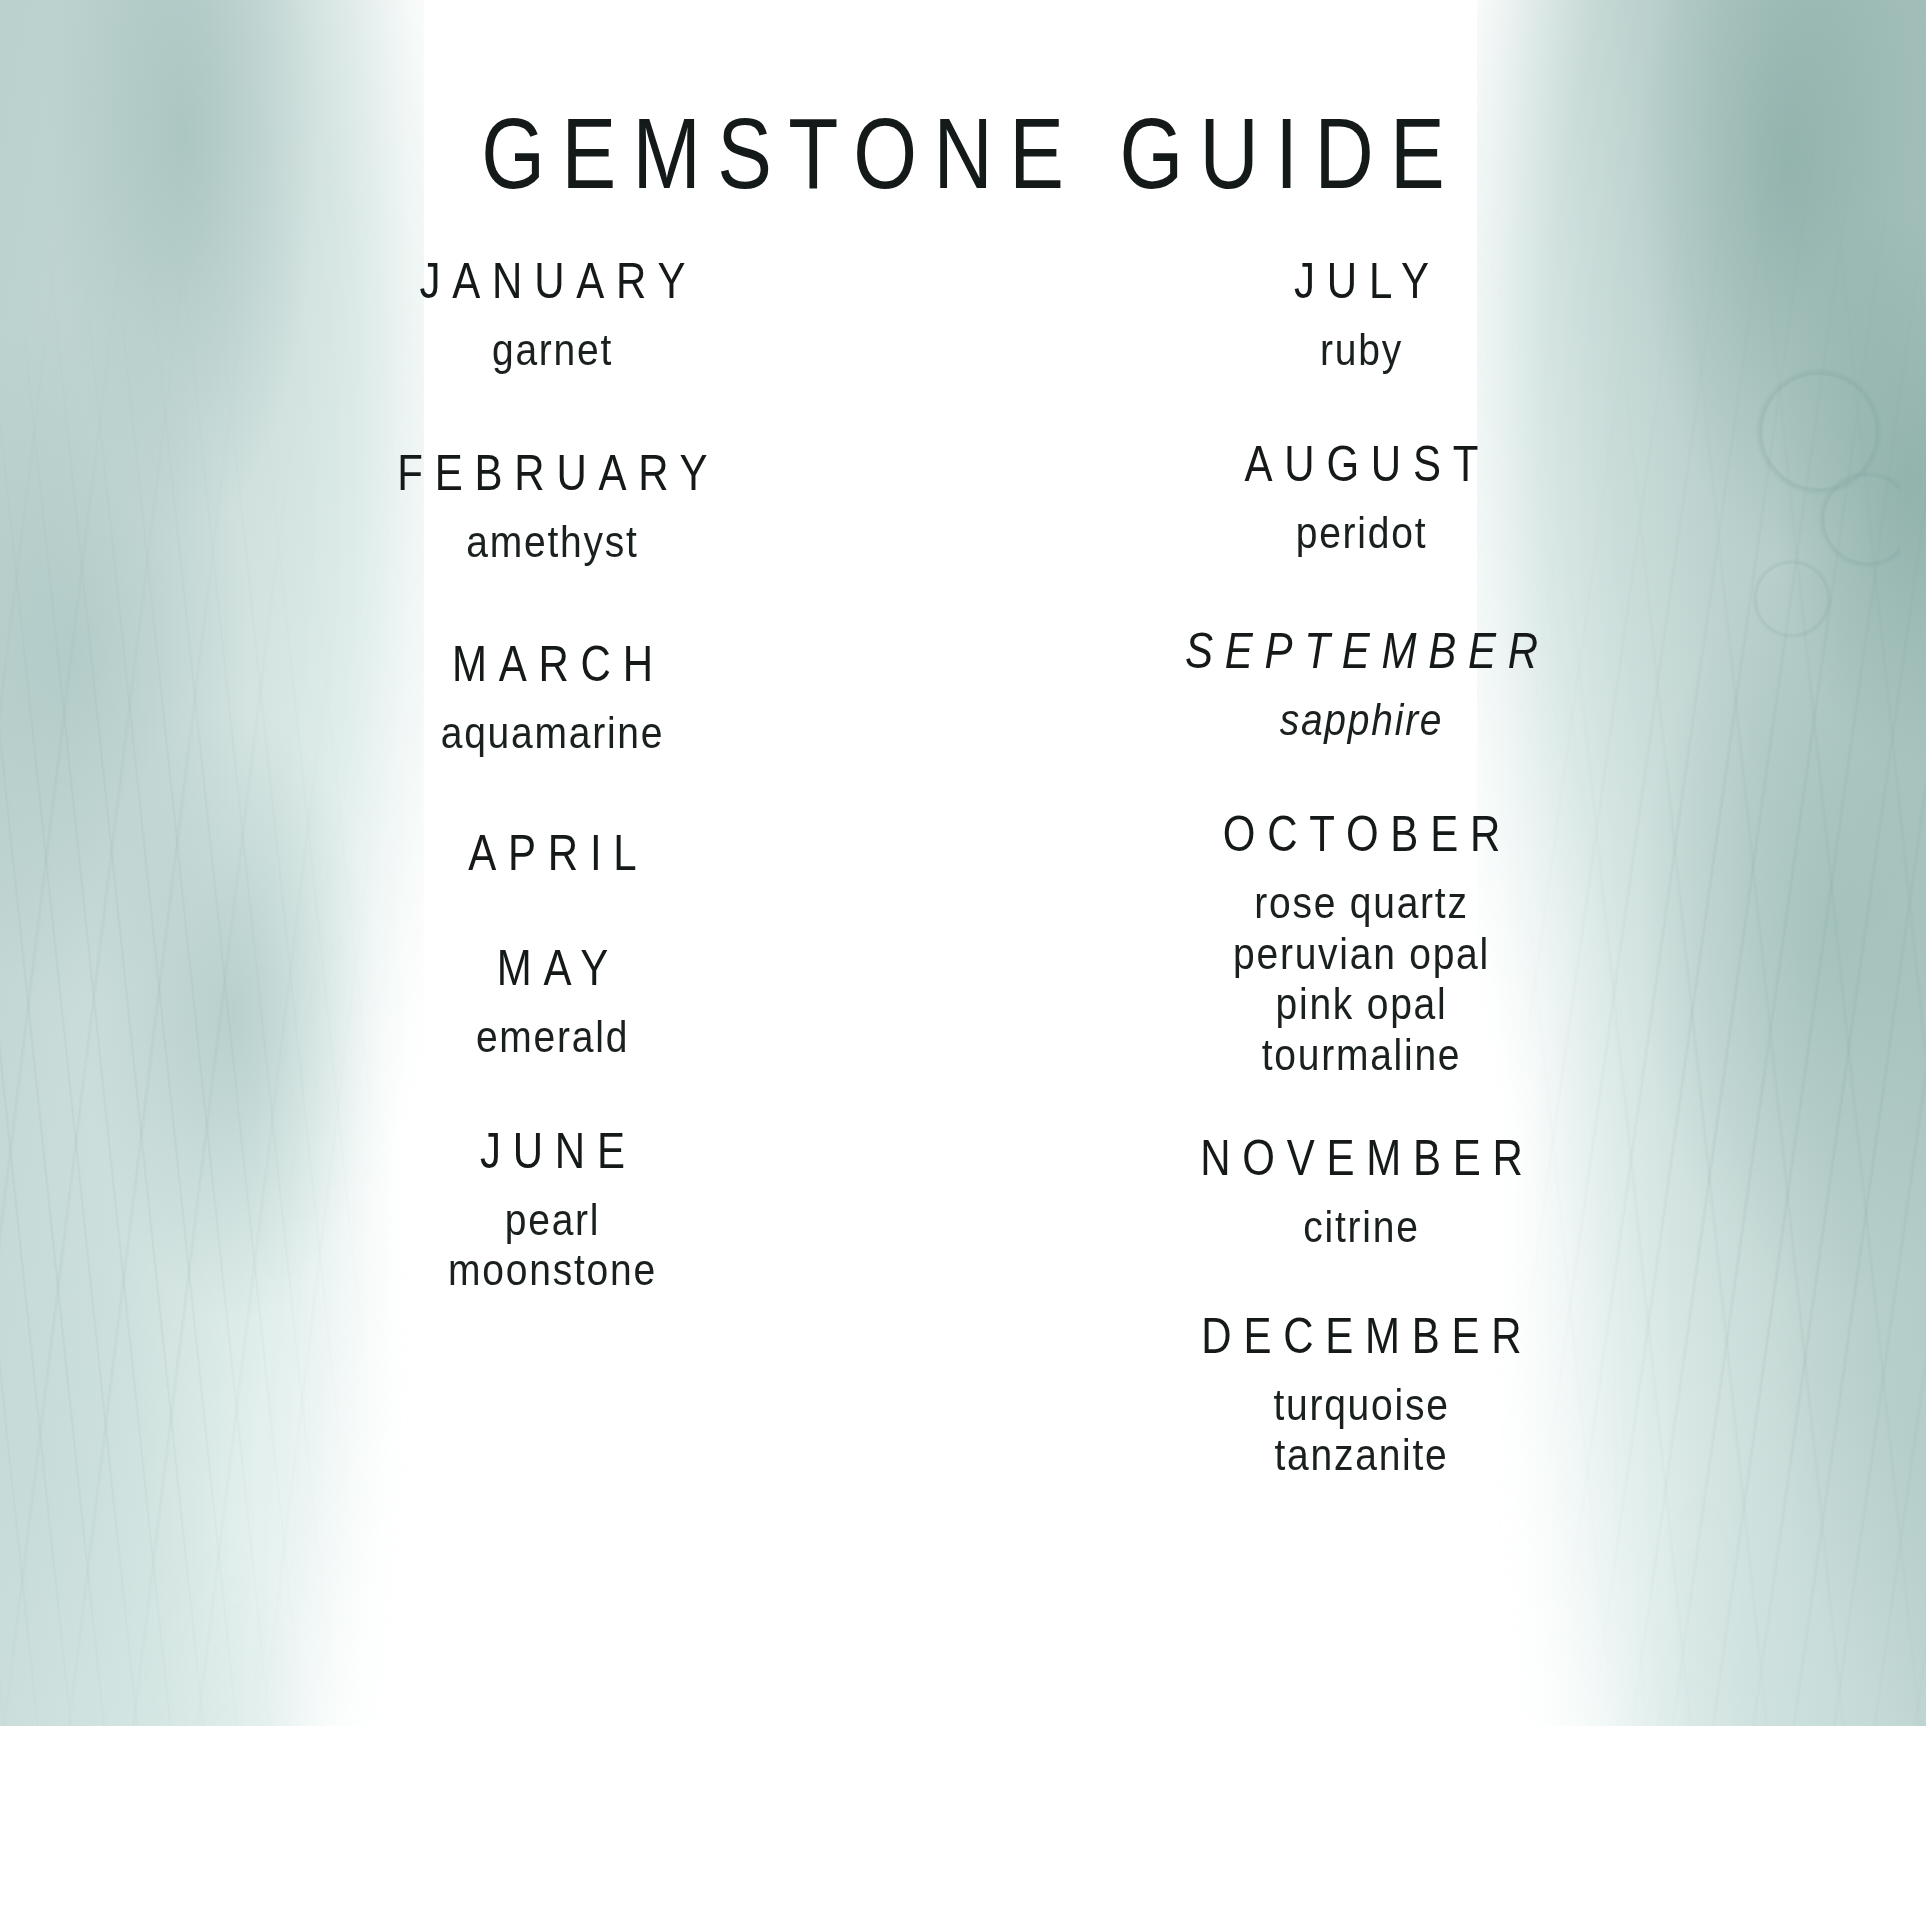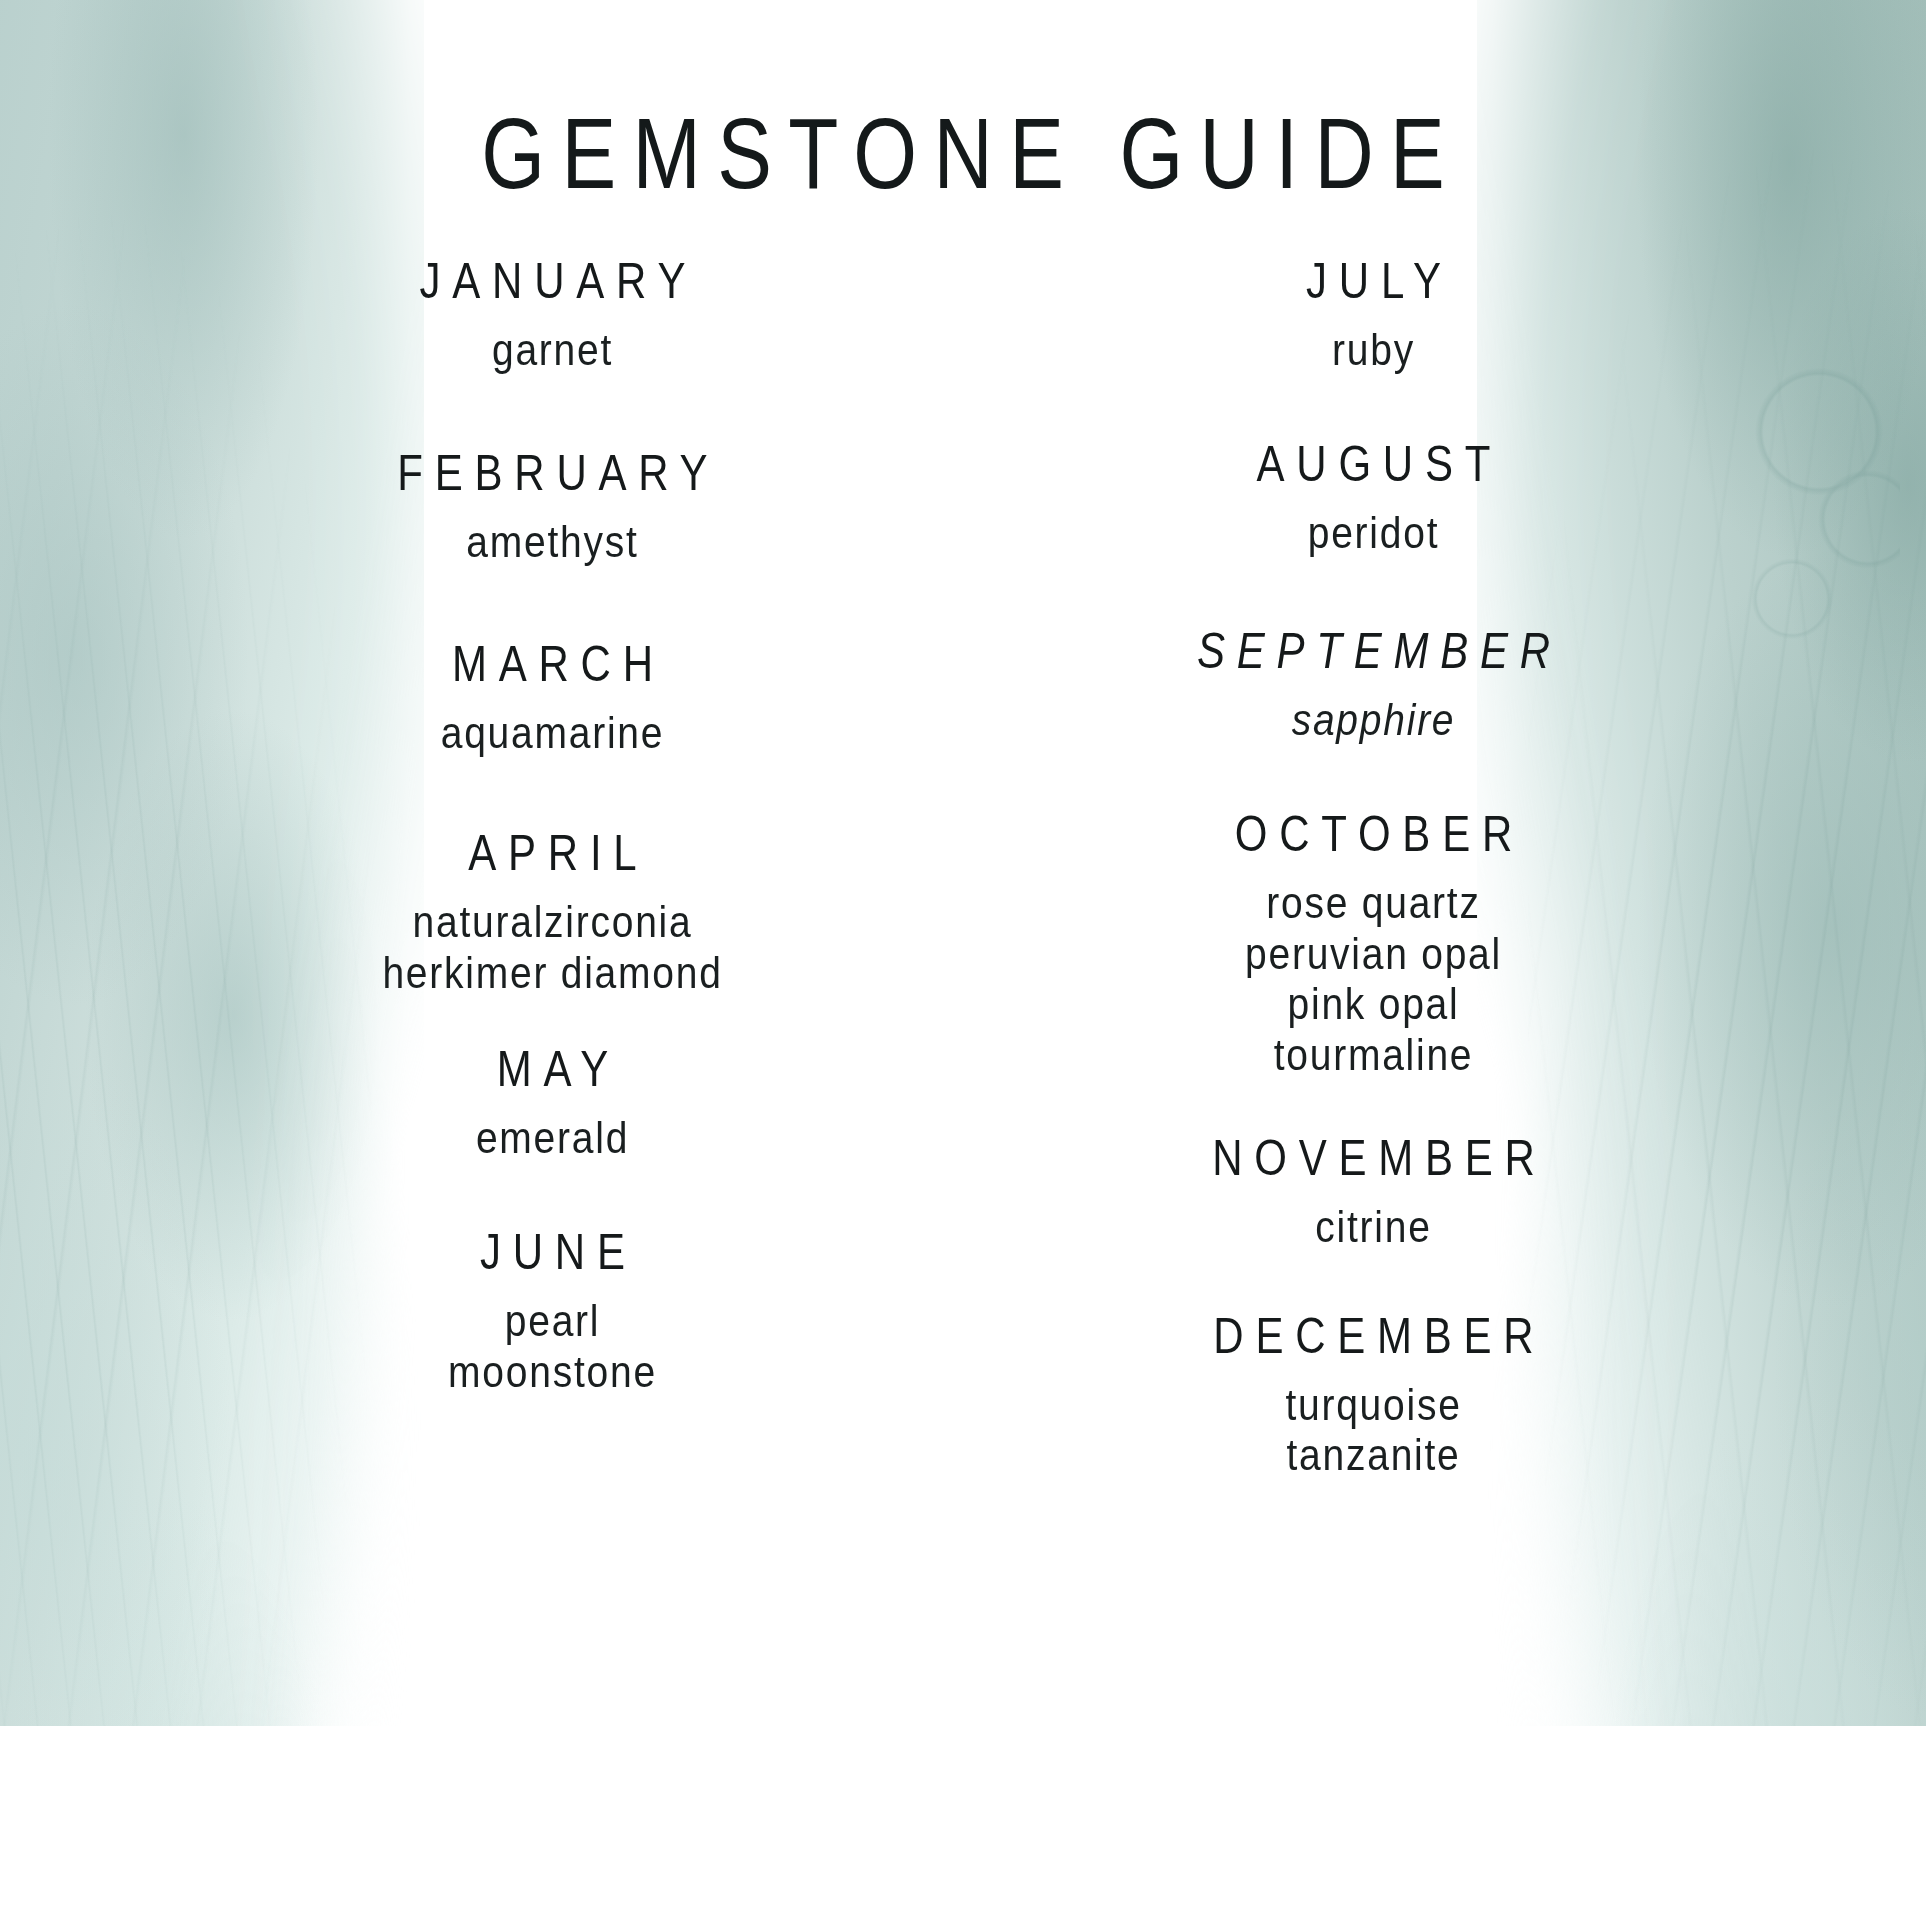--- a/index.html
+++ b/index.html
@@ -156,21 +156,21 @@
     color: #14191a;
     white-space: nowrap;
     transform: scaleY(1.22);
     transform-origin: top center;
   }
 
   .columns {
     position: absolute;
     top: 257px;
     left: 212px;
-    right: 212px;
+    right: 224px;
     display: flex;
     justify-content: space-between;
   }
   .column {
     width: 681px;
     display: flex;
     flex-direction: column;
   }
   .column-left  { align-items: center; }
   .column-right { align-items: center; }
@@ -254,24 +254,20 @@
             </div>
           </div>
           <div class="entry" data-month-index="2">
             <div class="month">MARCH</div>
             <div class="stones">
               <div class="stone">aquamarine</div>
             </div>
           </div>
           <div class="entry" data-month-index="3">
             <div class="month">APRIL</div>
-            <div class="stones">
-              <div class="stone">naturalzirconia</div>
-              <div class="stone">herkimer diamond</div>
-            </div>
           </div>
           <div class="entry" data-month-index="4">
             <div class="month">MAY</div>
             <div class="stones">
               <div class="stone">emerald</div>
             </div>
           </div>
           <div class="entry" data-month-index="5">
             <div class="month">JUNE</div>
             <div class="stones">

